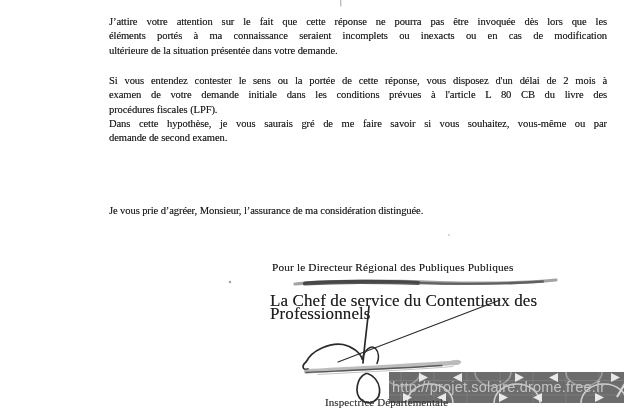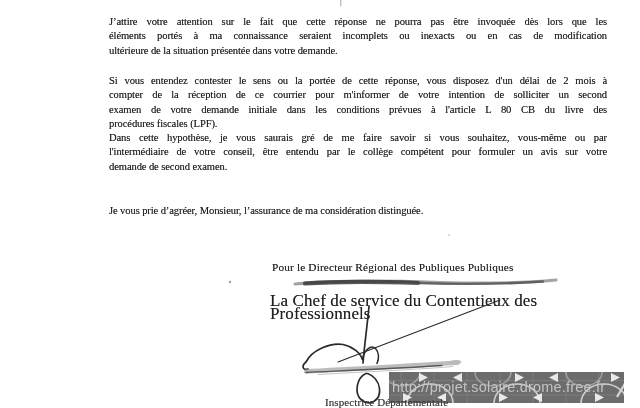--- a/index.html
+++ b/index.html
@@ -53,25 +53,23 @@
 
 <div class="page">
 
   <div class="para p1">
       <div class="tl">J’attire votre attention sur le fait que cette réponse ne pourra pas être invoquée dès lors que les</div>
       <div class="tl">éléments portés à ma connaissance seraient incomplets ou inexacts ou en cas de modification</div>
       <div class="tl end">ultérieure de la situation présentée dans votre demande.</div>
     </div>
   <div class="para p2">
       <div class="tl">Si vous entendez contester le sens ou la portée de cette réponse, vous disposez d'un délai de 2 mois à</div>
-      <div class="tl">compter de la réception de ce courrier pour m'informer de votre intention de solliciter un second</div>
       <div class="tl">examen de votre demande initiale dans les conditions prévues à l'article L 80 CB du livre des</div>
       <div class="tl end">procédures fiscales (LPF).</div>
       <div class="tl">Dans cette hypothèse, je vous saurais gré de me faire savoir si vous souhaitez, vous-même ou par</div>
-      <div class="tl">l'intermédiaire de votre conseil, être entendu par le collège compétent pour formuler un avis sur votre</div>
       <div class="tl end">demande de second examen.</div>
     </div>
   <div class="para p3">
       <div class="tl end">Je vous prie d’agréer, Monsieur, l’assurance de ma considération distinguée.</div>
     </div>
 
   <div class="sig-for">Pour le Directeur Régional des Publiques Publiques</div>
   <div class="sig-role">La Chef de service du Contentieux des Professionnels</div>
   <div class="sig-title">Inspectrice Départementale</div>
 

